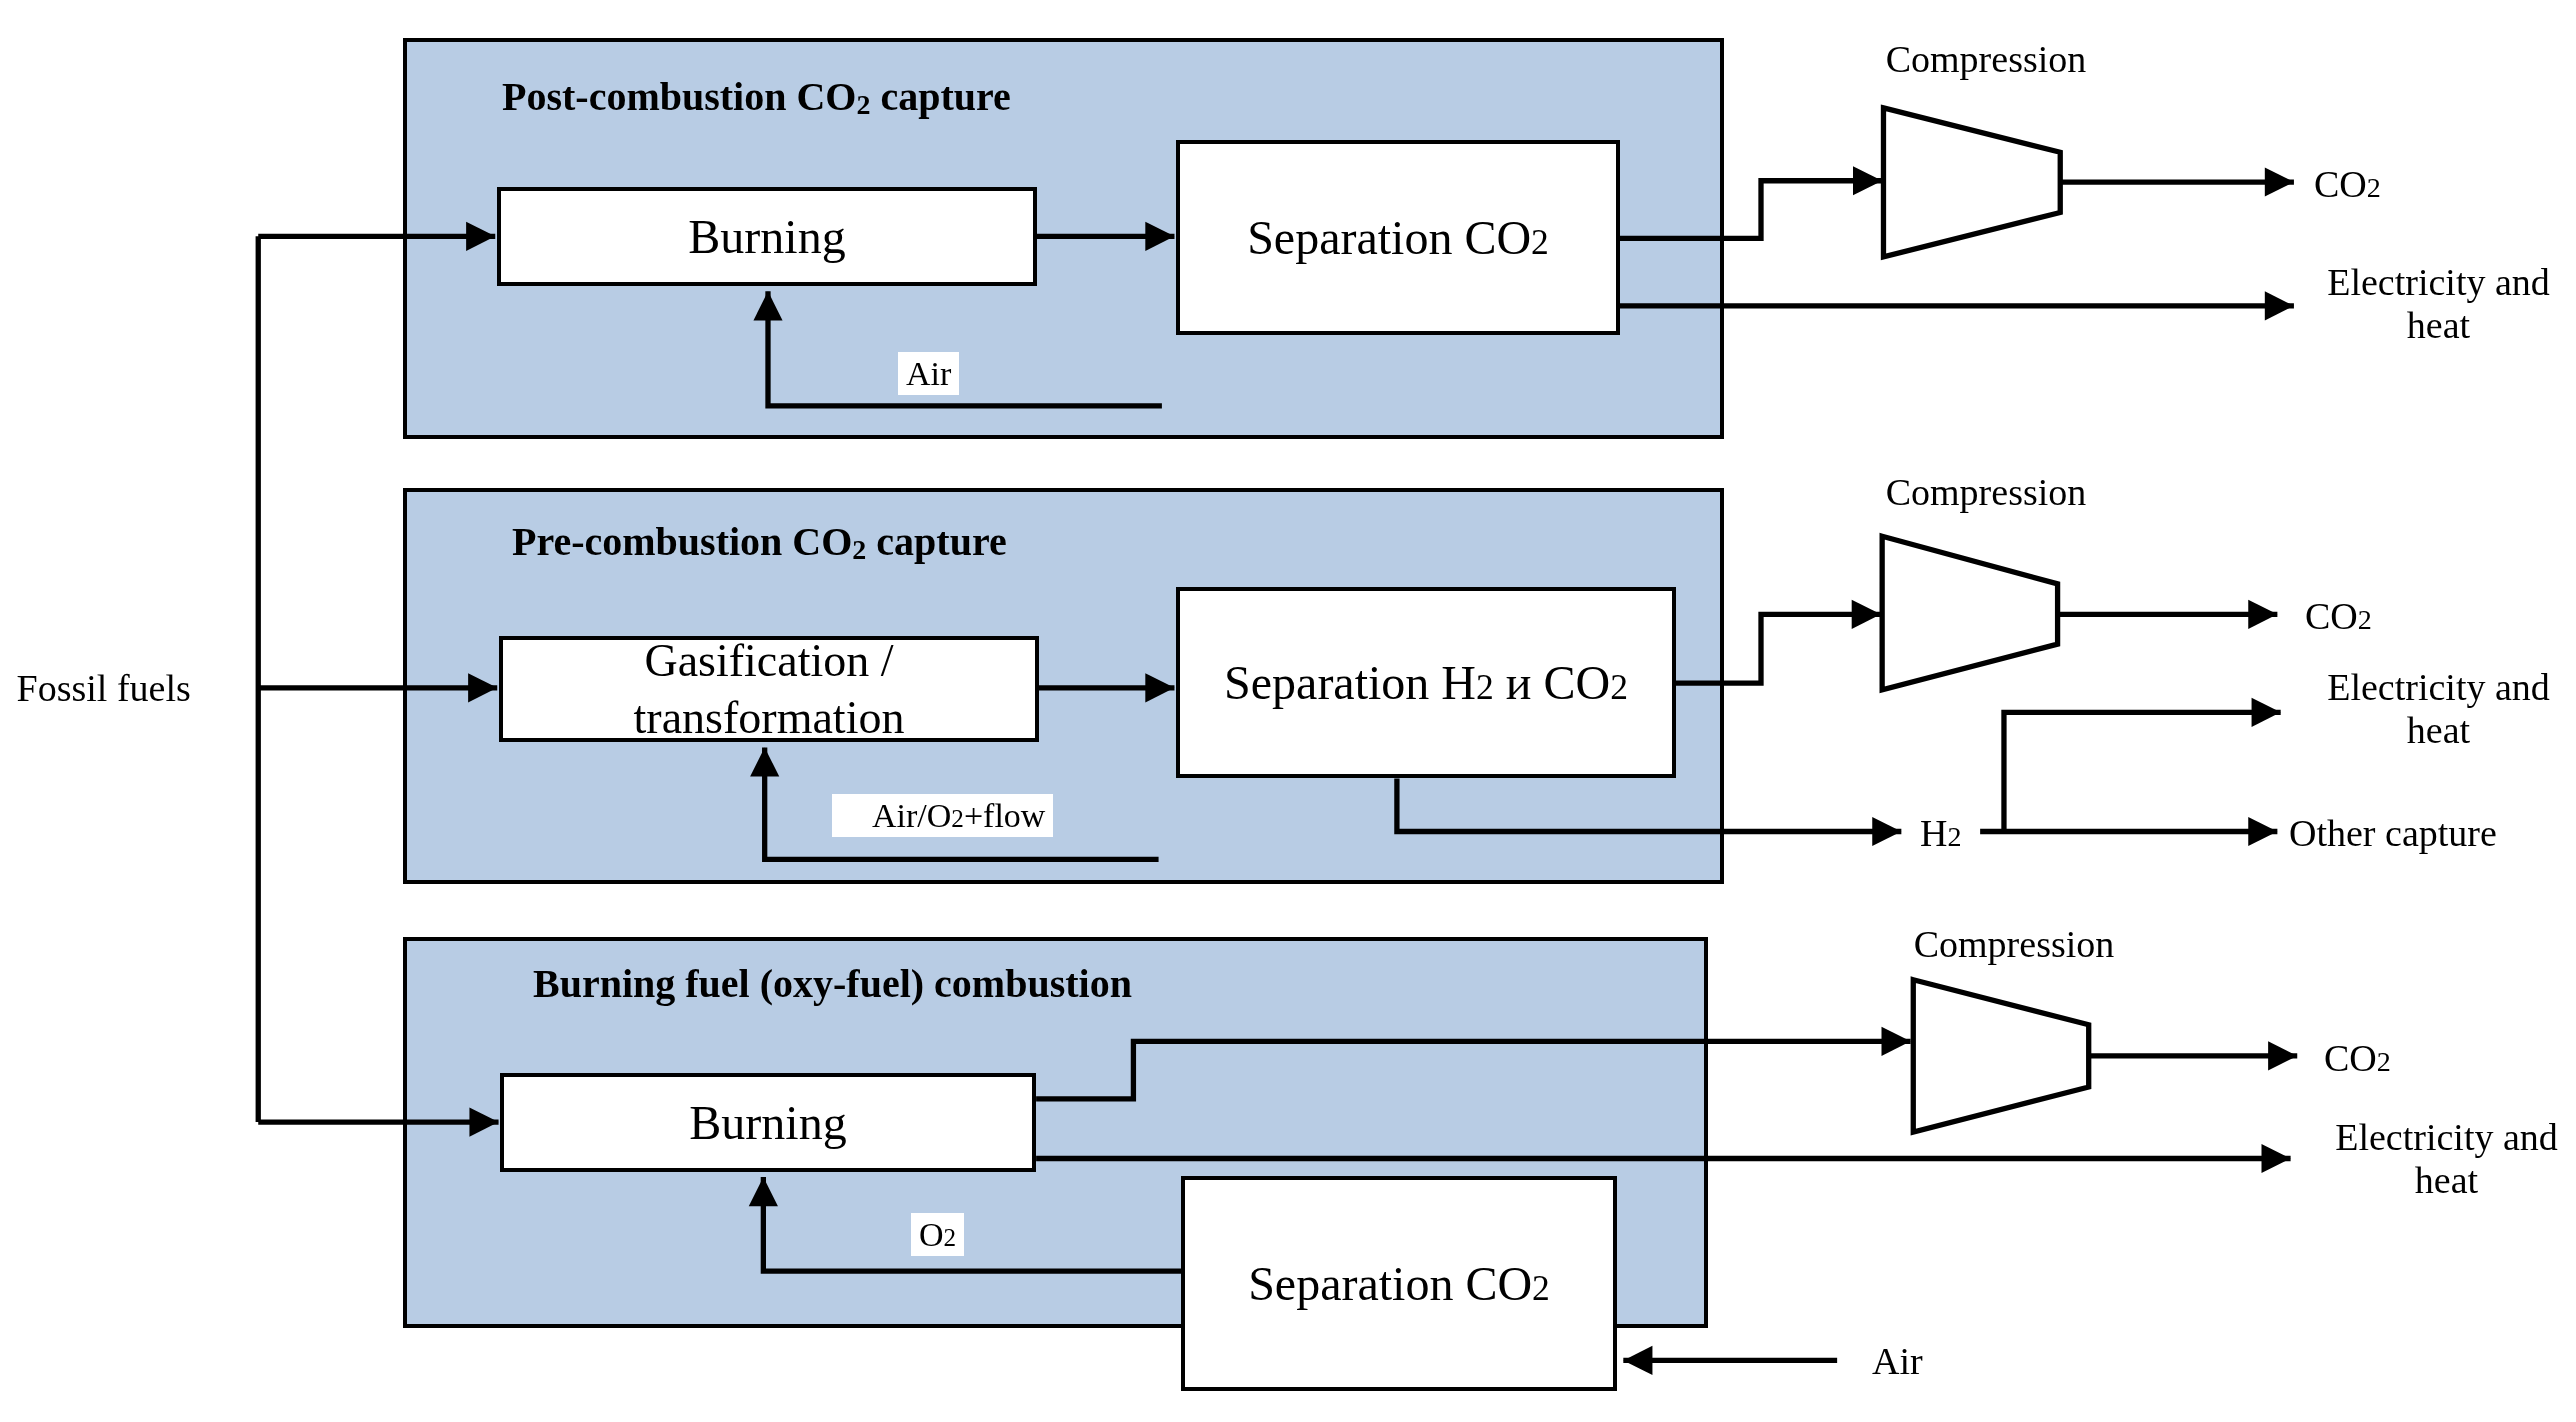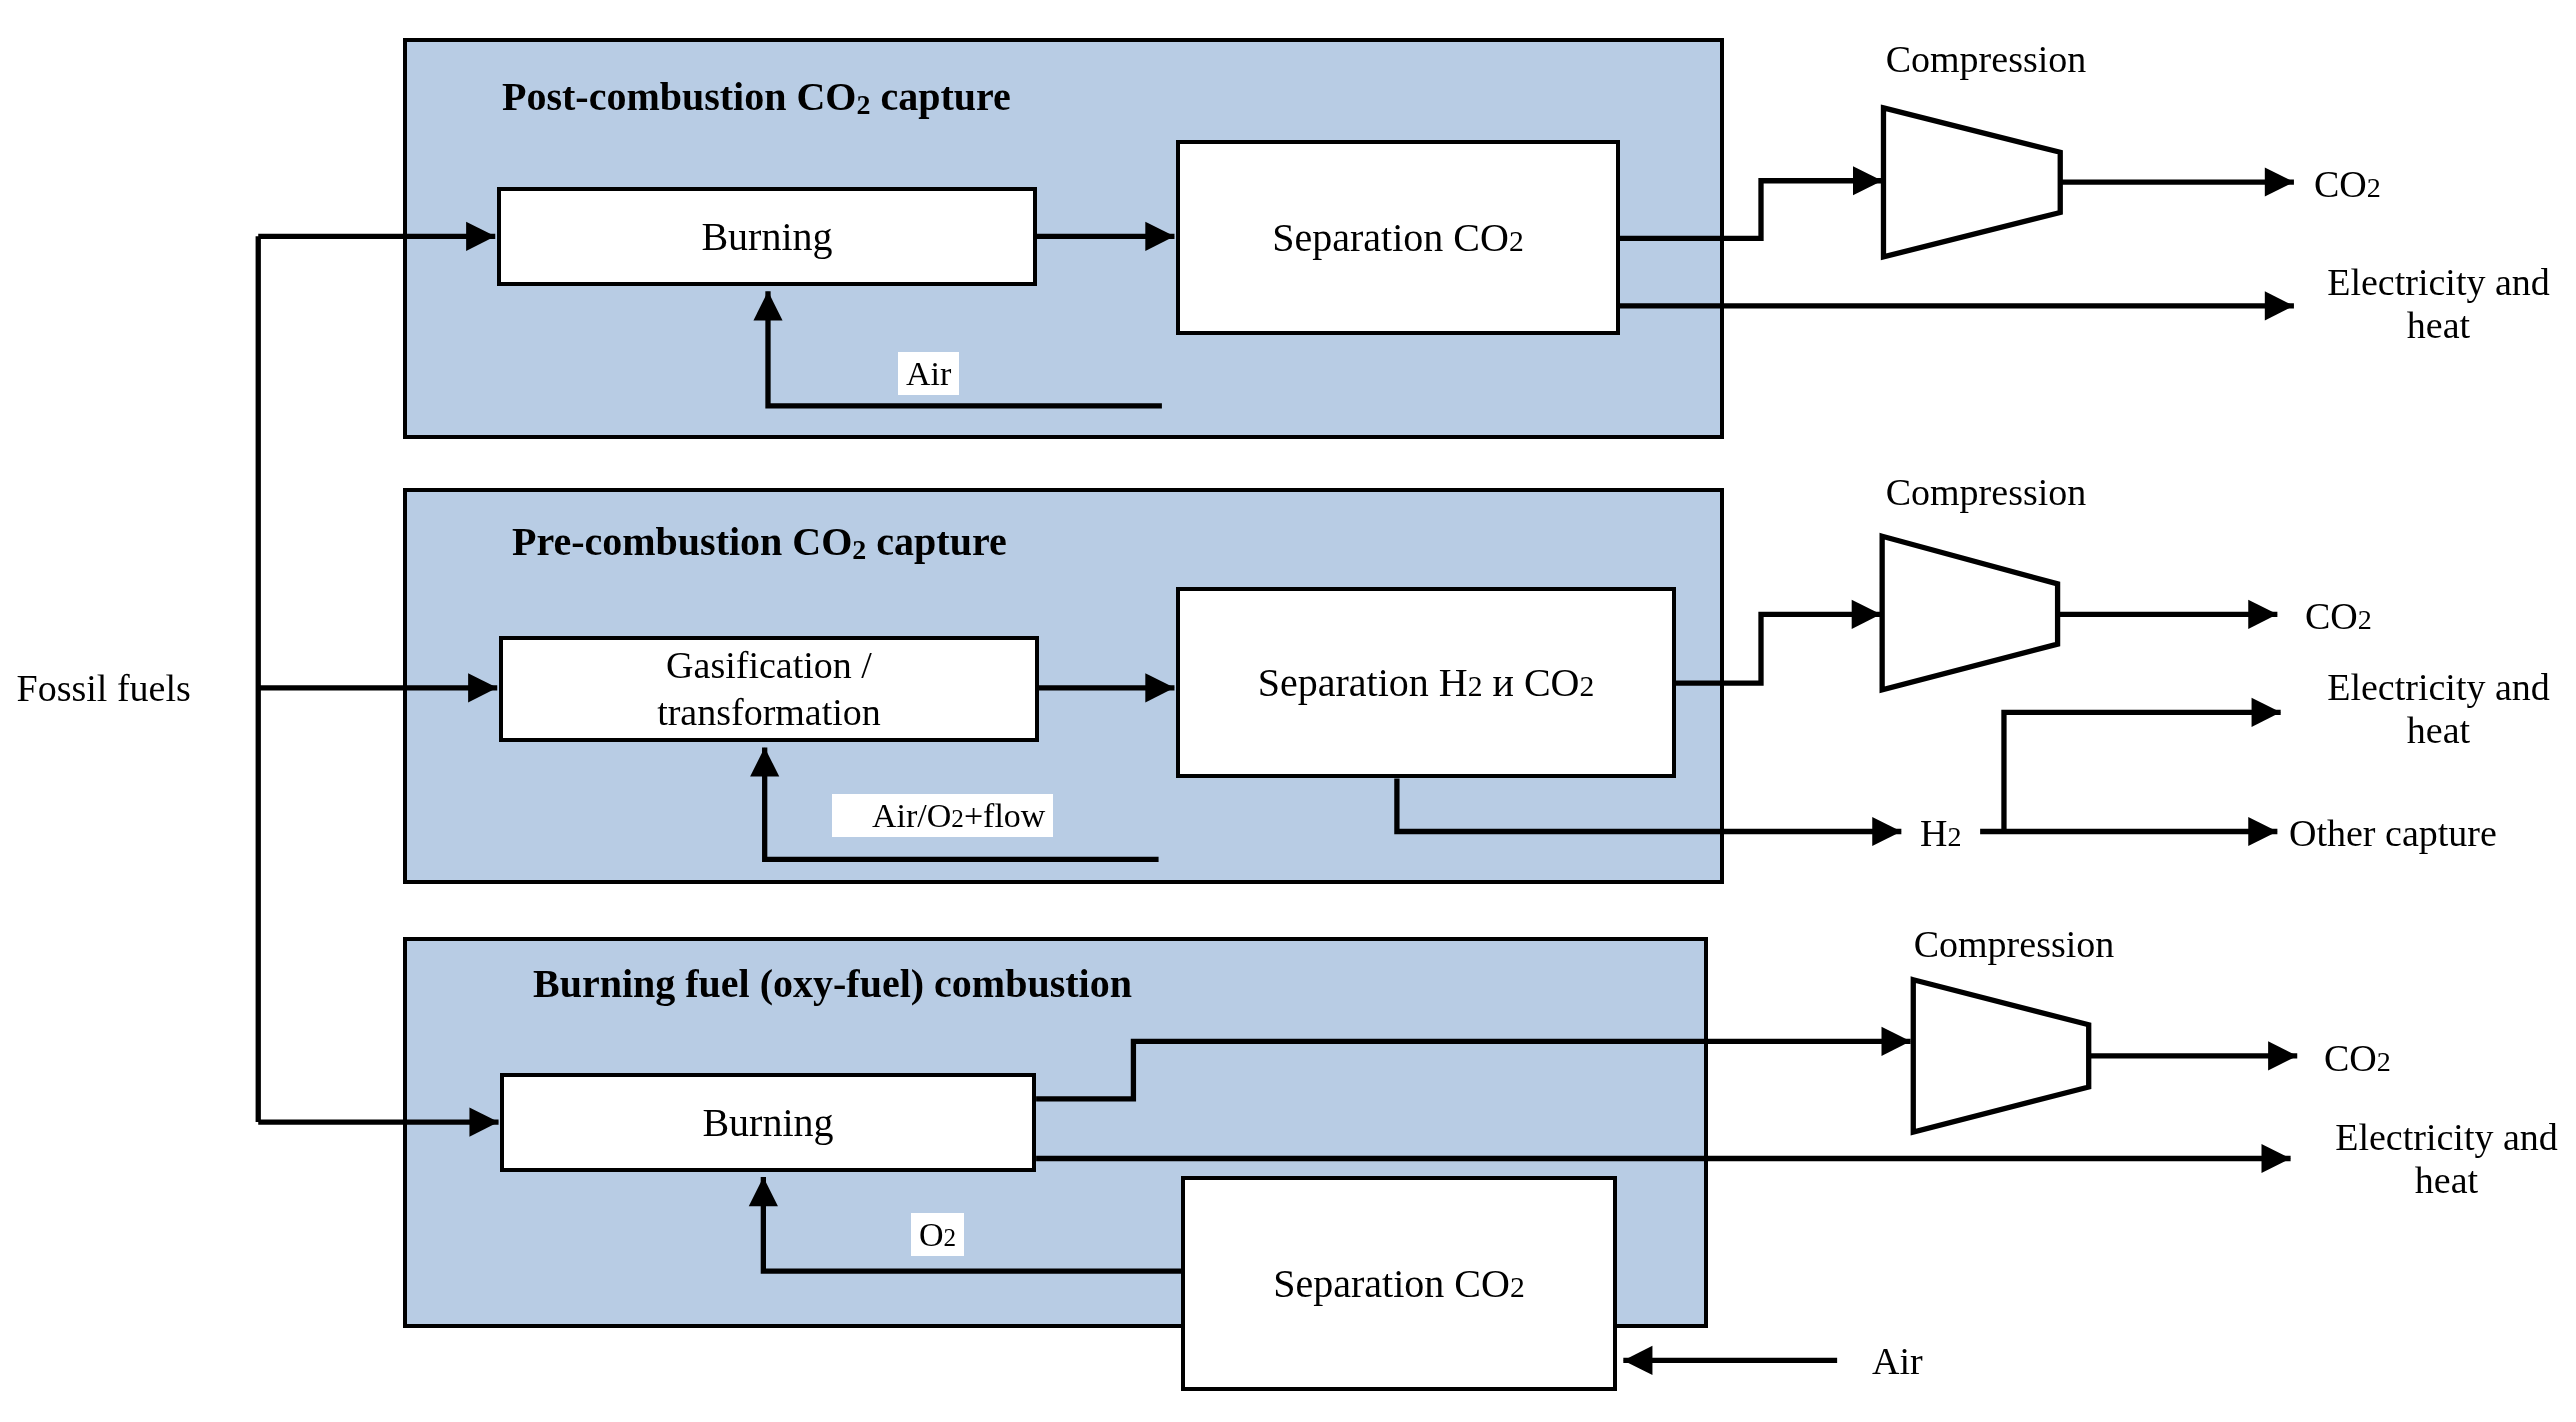--- a/index.html
+++ b/index.html
@@ -11,21 +11,21 @@
   .panel {
     position:absolute; box-sizing:border-box;
     border:4px solid #000;
   }
   .panel-title {
     position:absolute; font-weight:bold; font-size:40px; white-space:nowrap;
   }
   .pbox {
     position:absolute; box-sizing:border-box; background:#fff;
     border:4.6px solid #000; display:flex; align-items:center; justify-content:center;
-    text-align:center; font-size:40px; line-height:1.25; white-space:nowrap;
+    text-align:center; font-size:48px; line-height:1.25; white-space:nowrap;
   }
   .freelabel {
     position:absolute; font-size:38px; line-height:1.12; white-space:nowrap;
   }
   .center { text-align:center; white-space:normal; }
   .linelabel {
     position:absolute; font-size:34px; background:#fff; padding:2.6px 8px;
     white-space:nowrap;
   }
   .sm  { font-size:0.74em; }            
@@ -87,21 +87,21 @@
   </div>
   <div class="panel-title" style="left:533px; top:960px;">Burning fuel (oxy-fuel) combustion</div>
 
   <div class="freelabel" style="left:16.6px; top:667px;">Fossil fuels</div>
 
   <div class="pbox" style="left:497px; top:187px; width:540px; height:99px;">Burning</div>
   <div class="pbox" style="left:1176px; top:140px; width:444px; height:195px;">
     <span><span>Separation CO</span><span class="sm">2</span></span>
   </div>
 
-  <div class="pbox" style="left:499px; top:636px; width:540px; height:106px; font-size:38px;">
+  <div class="pbox" style="left:499px; top:636px; width:540px; height:106px; font-size:46px;">
     <span><span>Gasification /</span><br><span>transformation</span></span>
   </div>
   <div class="pbox" style="left:1176px; top:587px; width:500px; height:191px;">
     <span><span>Separation H</span><span class="sm">2</span><span> и CO</span><span class="sm">2</span></span>
   </div>
 
   <div class="pbox" style="left:500px; top:1073px; width:536px; height:99px;">Burning</div>
   <div class="pbox" style="left:1181px; top:1176px; width:436px; height:215px;">
     <span><span>Separation CO</span><span class="sm">2</span></span>
   </div>

